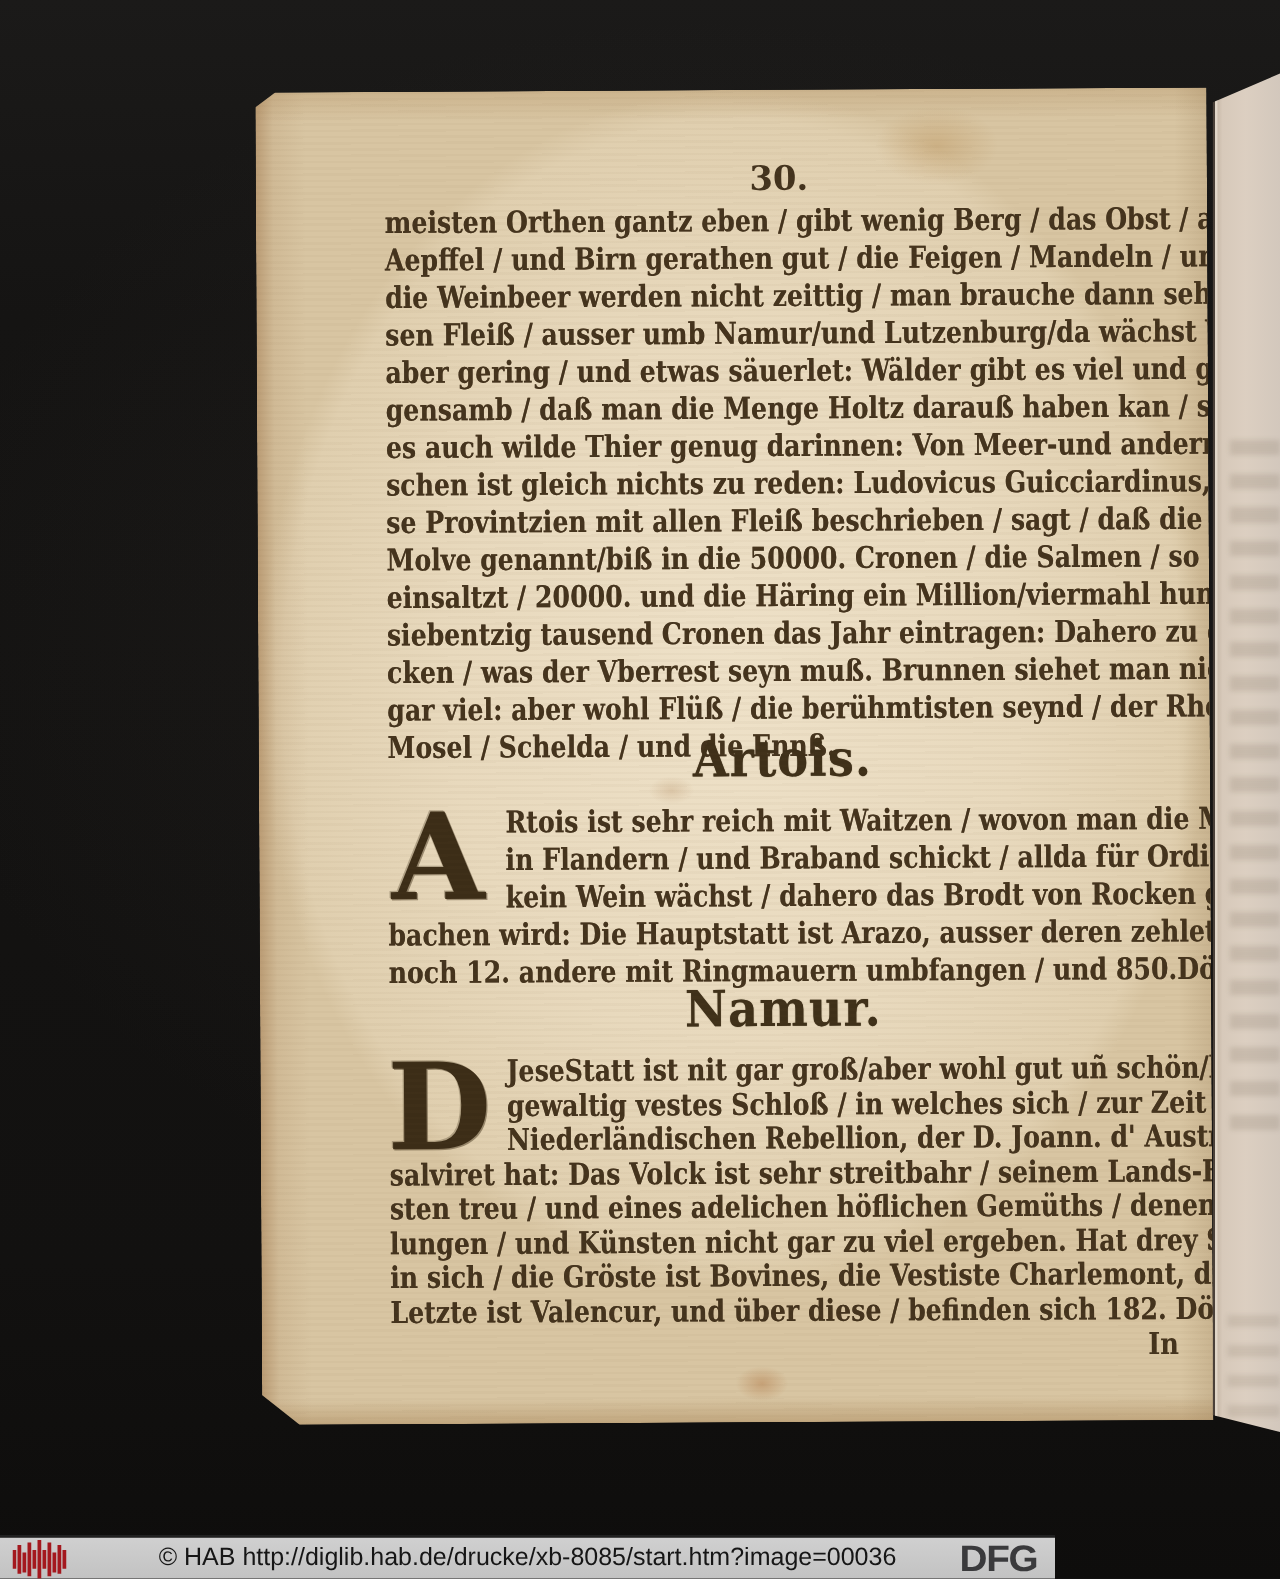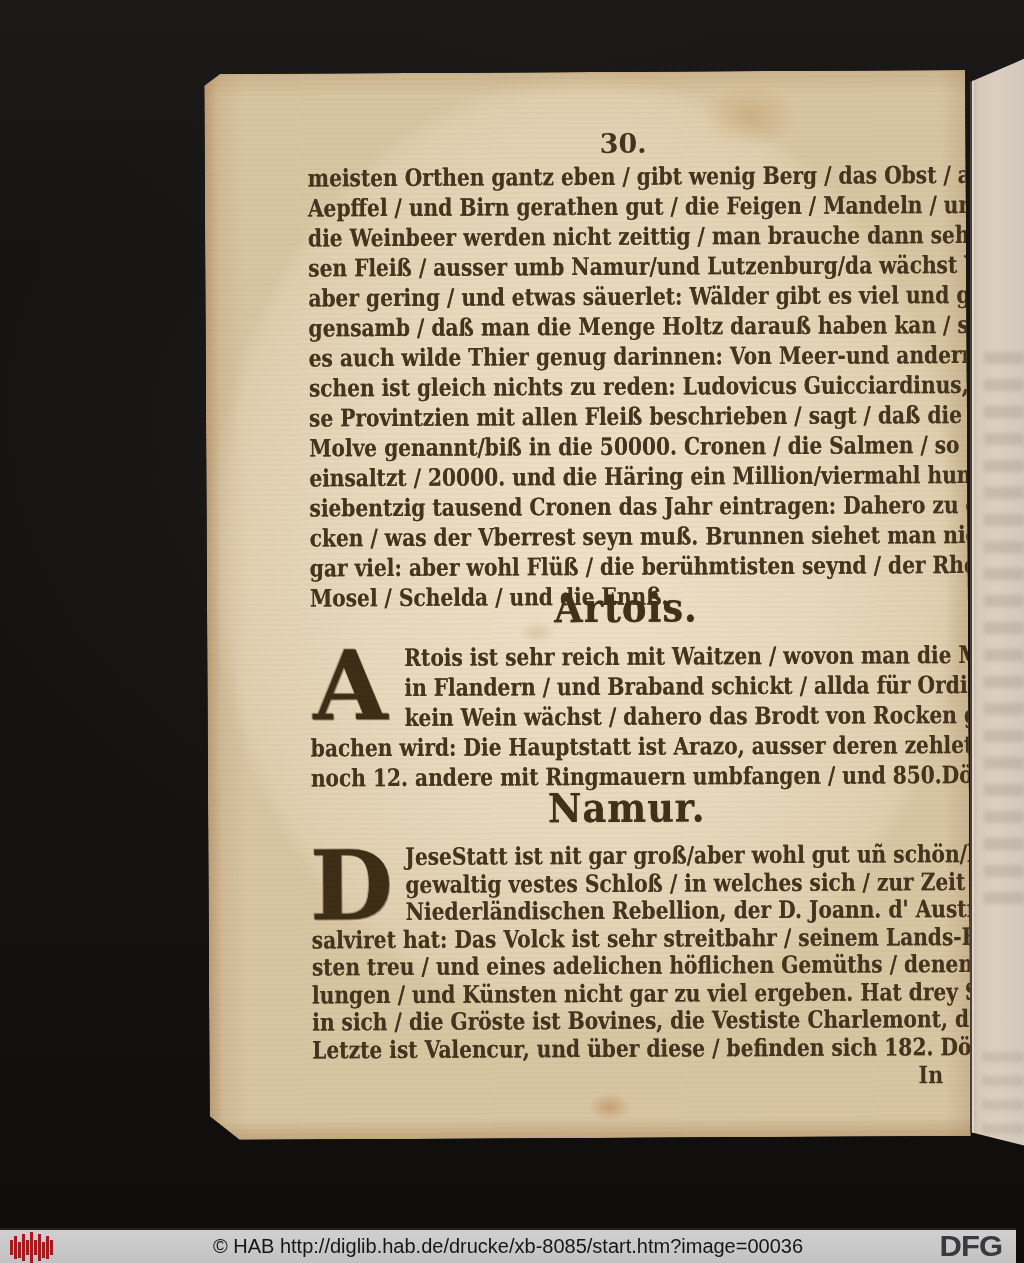--- a/index.html
+++ b/index.html
@@ -77,21 +77,21 @@
     background:repeating-linear-gradient(180deg, rgba(95,80,62,.28) 0 12px, transparent 12px 27px);
     filter:blur(2px);opacity:.55;
   }
   .facing-page .ghost2{
     position:absolute;left:10px;top:1000px;width:42px;height:120px;
     background:repeating-linear-gradient(180deg, rgba(95,80,62,.25) 0 10px, transparent 10px 24px);
     filter:blur(2px);opacity:.5;
   }
   
   .footer{
-    position:absolute;left:0;bottom:0;width:1016px;height:35px;
+    position:absolute;left:0;bottom:0;width:844px;height:35px;
     background:linear-gradient(180deg,#d0d0d0 0,#c9c9c9 50%,#c2c2c2 100%);
     border-top:2px solid #202020;box-sizing:border-box;text-decoration:underline;
   }
   .footer-text{
     position:absolute;left:0;top:0;width:100%;height:33px;line-height:33px;
     text-align:center;font-family:"Liberation Sans", sans-serif;
     font-size:20px;color:#161616;
   }
   .hab-logo{position:absolute;left:10px;top:2px;}
   .dfg-logo{

